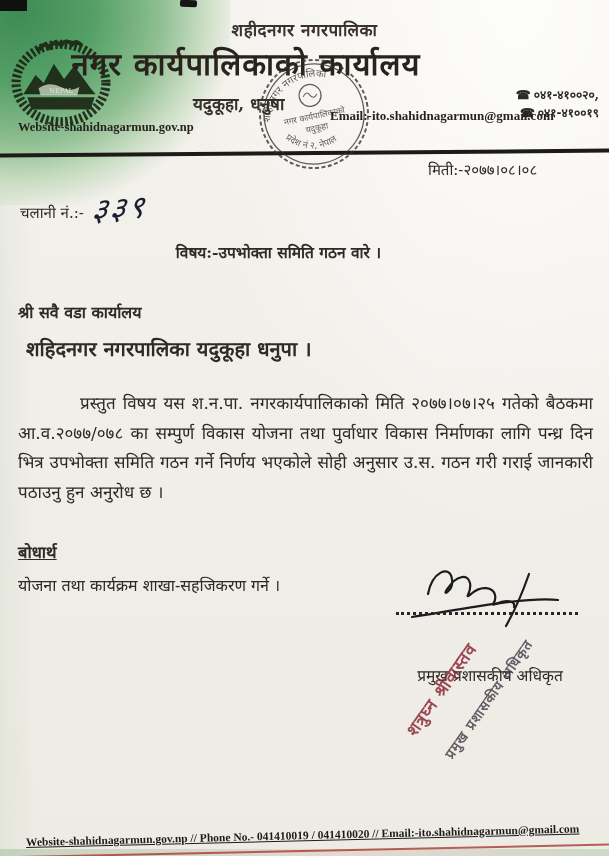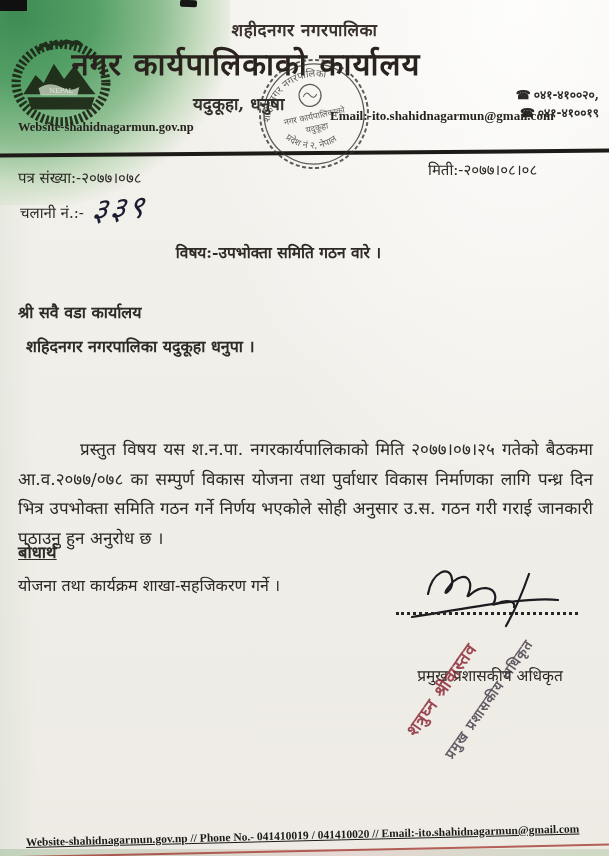--- a/index.html
+++ b/index.html
@@ -44,27 +44,26 @@
   .letter-date { left:428px; top:159px; font-size:15px; }
   .chalani { left:20px; top:202px; font-size:15px; }
   .chalani-hand {
     left:92px; top:188px; font-size:31px; color:#1c1c30;
     font-style:italic; font-weight:400; letter-spacing:2px;
     transform:rotate(-4deg) skewX(-10deg); transform-origin:left center;
   }
   .subject { left:0; top:241px; width:557px; text-align:center; font-size:15.5px; font-weight:600; }
 
   .addr1 { left:18px; top:301px; font-size:16px; font-weight:600; }
-  .addr2 { left:26px; top:335px; font-size:16px; font-weight:600; }
+  .addr2 { left:26px; top:335px; font-size:20px; font-weight:600; }
 
   .body-par {
     left:18px; top:389px; width:575px;
     font-size:17px; line-height:29.5px; text-align:justify; text-indent:62px;
     color:#2c2823;
-    margin-top:46px;
   }
 
   .cc-head { left:18px; top:540px; font-size:16.5px; font-weight:700; text-decoration:underline; }
   .cc-line { left:18px; top:574px; font-size:16px; }
 
   
   .sig-svg { left:408px; top:554px; width:165px; height:74px; }
   .sig-dots { left:396px; top:609px; width:182px; border-bottom:3px dotted #262626; height:6px; }
   .sig-name { left:393px; top:634px; width:186px; text-align:center; font-size:15px; color:#2c2823; }
   .sig-title { left:390px; top:664px; width:200px; text-align:center; font-size:15.5px; color:#2c2823; }
@@ -128,21 +127,20 @@
       <path d="M50,38 q4,-6 7,0 q3,5 7,0" fill="none" stroke-width="1"></path>
       <path id="arcT" d="M 11,66 A 46,46 0 0 1 103,66" fill="none" stroke="none"></path>
       <path id="arcB" d="M 17,62 A 42,42 0 0 0 97,62" fill="none" stroke="none"></path>
       <text font-size="10" stroke="none"><textPath href="#arcT" startOffset="7%">शहिदनगर नगरपालिका</textPath></text>
       <text x="57" y="62" font-size="8.5" text-anchor="middle" stroke="none">नगर कार्यपालिकाको</text>
       <text x="57" y="74" font-size="8.5" text-anchor="middle" stroke="none">यदुकूहा</text>
       <text font-size="9" stroke="none"><textPath href="#arcB" startOffset="14%">प्रदेश नं २, नेपाल</textPath></text>
     </g>
   </svg>
 
-  <div class="abs letter-no">पत्र संख्या:-२०७७।०७८</div>
   <div class="abs letter-date">मिती:-२०७७।०८।०८</div>
   <div class="abs chalani">चलानी नं.:-</div>
   <div class="abs chalani-hand">३३९</div>
 
   <div class="abs subject">विषय:-उपभोक्ता समिति गठन वारे ।</div>
 
   <div class="abs addr1">श्री सवै वडा कार्यालय</div>
   <div class="abs addr2">शहिदनगर नगरपालिका यदुकूहा धनुपा ।</div>
 
   <div class="abs body-par">प्रस्तुत विषय यस श.न.पा. नगरकार्यपालिकाको मिति २०७७।०७।२५ गतेको बैठकमा आ.व.२०७७/०७८ का सम्पुर्ण विकास योजना तथा पुर्वाधार विकास निर्माणका लागि पन्ध्र दिन भित्र उपभोक्ता समिति गठन गर्ने निर्णय भएकोले सोही अनुसार उ.स. गठन गरी गराई जानकारी पठाउनु हुन अनुरोध छ ।</div>

